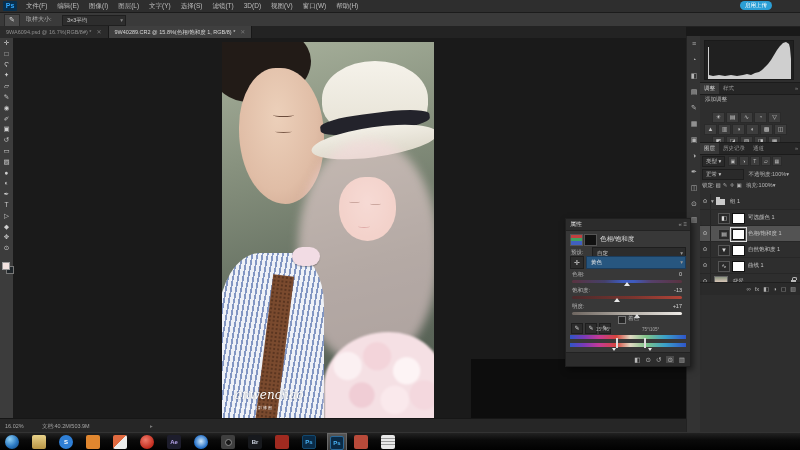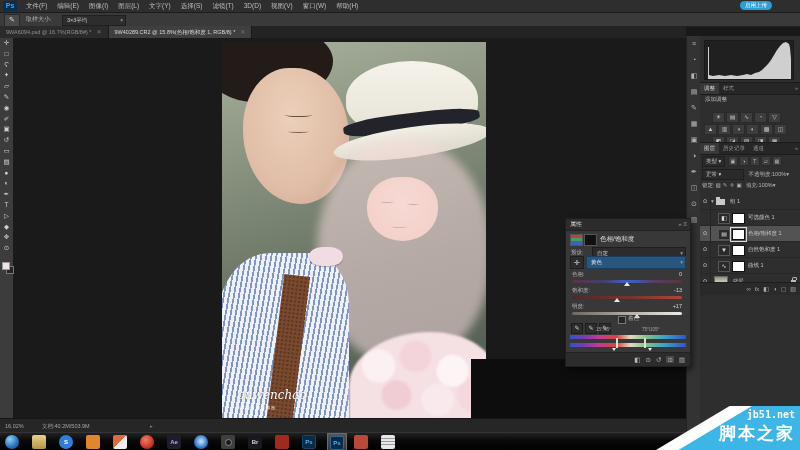--- a/index.html
+++ b/index.html
@@ -23,21 +23,21 @@
   .doctab.active{background:#3f3f3f;color:#d8d8d8;}
   .doctab .x{margin-left:5px;color:#777;font-size:6px;}
   
   #toolbar{left:0;top:38px;width:13px;height:394px;background:#3c3c3c;border-right:1px solid #262626;}
   .tool{display:block;width:13px;height:10.8px;text-align:center;font-size:6.5px;line-height:10.8px;color:#cfcfcf;}
   #swatches{left:2px;top:224px;width:10px;height:10px;}
   #swfg{left:0;top:0;width:6px;height:6px;background:#f3e3e0;border:1px solid #999;z-index:2;}
   #swbg{left:4px;top:4px;width:6px;height:6px;background:#20262a;border:1px solid #777;z-index:1;}
   
   #canvas{left:13px;top:38px;width:673px;height:380px;background:#1a1a1a;}
-  #photo{left:222px;top:42px;width:264px;height:376px;overflow:hidden;background:linear-gradient(165deg,#a9b29d 0%,#87917e 30%,#667162 60%,#4e584e 100%);}
+  #photo{left:222px;top:42px;width:212px;height:376px;overflow:hidden;background:linear-gradient(165deg,#a9b29d 0%,#87917e 30%,#667162 60%,#4e584e 100%);}
   .pl{position:absolute;}
   #p-manhair{left:-4%;top:-4%;width:46%;height:20%;background:#221b17;border-radius:0 50% 60% 40%;}
   #p-manface{left:8%;top:7%;width:40%;height:36%;background:radial-gradient(ellipse at 45% 35%,#ecd0ba 0%,#e0bda6 60%,#c9a28c 100%);border-radius:46% 54% 48% 58%;}
   #p-brow{left:24%;top:19%;width:10%;height:3px;border-bottom:1.5px solid #6b4c3c;border-radius:50%;}
   #p-eye{left:25%;top:23.5%;width:8%;height:2px;border-bottom:1px solid #7a5a48;border-radius:50%;}
   #p-hat{left:47%;top:5%;width:50%;height:20%;background:linear-gradient(180deg,#f5f2ea 0%,#e9e5d9 80%);border-radius:50% 50% 42% 42%;}
   #p-hatband{left:46%;top:19%;width:52%;height:5%;background:#23232b;border-radius:40%;transform:rotate(-7deg);}
   #p-hatbrim{left:42%;top:22.5%;width:60%;height:8%;background:linear-gradient(180deg,#f2efe6,#ddd8ca);border-radius:50%;transform:rotate(-8deg);}
   #p-veil{left:36%;top:26%;width:66%;height:60%;background:rgba(246,216,221,.55);border-radius:48%;filter:blur(5px);}
   #p-brideface{left:55%;top:36%;width:27%;height:17%;background:radial-gradient(ellipse at 50% 40%,#f6dccb 0%,#efc9b4 70%);border-radius:50% 50% 55% 55%;}
@@ -392,20 +392,14 @@
     <span class="tb" id="tb-br" style="left:248px;">Br</span>
     <span class="tb" id="tb-red" style="left:275px;"></span>
     <span class="tb" id="tb-ps1" style="left:302px;">Ps</span>
     <span id="tb-ps2-wrap" class="abs" style="left:327px;">
         <span class="tb" id="tb-ps2">Ps</span>
       </span>
     <span class="tb" id="tb-inst" style="left:354px;"></span>
     <span class="tb" id="tb-note" style="left:381px;"></span>
   </div>
 
-  <div id="jb51" class="abs">
-    <div id="jb51-white"></div>
-    <div id="jb51-blue"></div>
-    <div id="jb51-site">jb51.net</div>
-    <div id="jb51-name">脚本之家</div>
-  </div>
 
 </div>
 
 </body></html>

